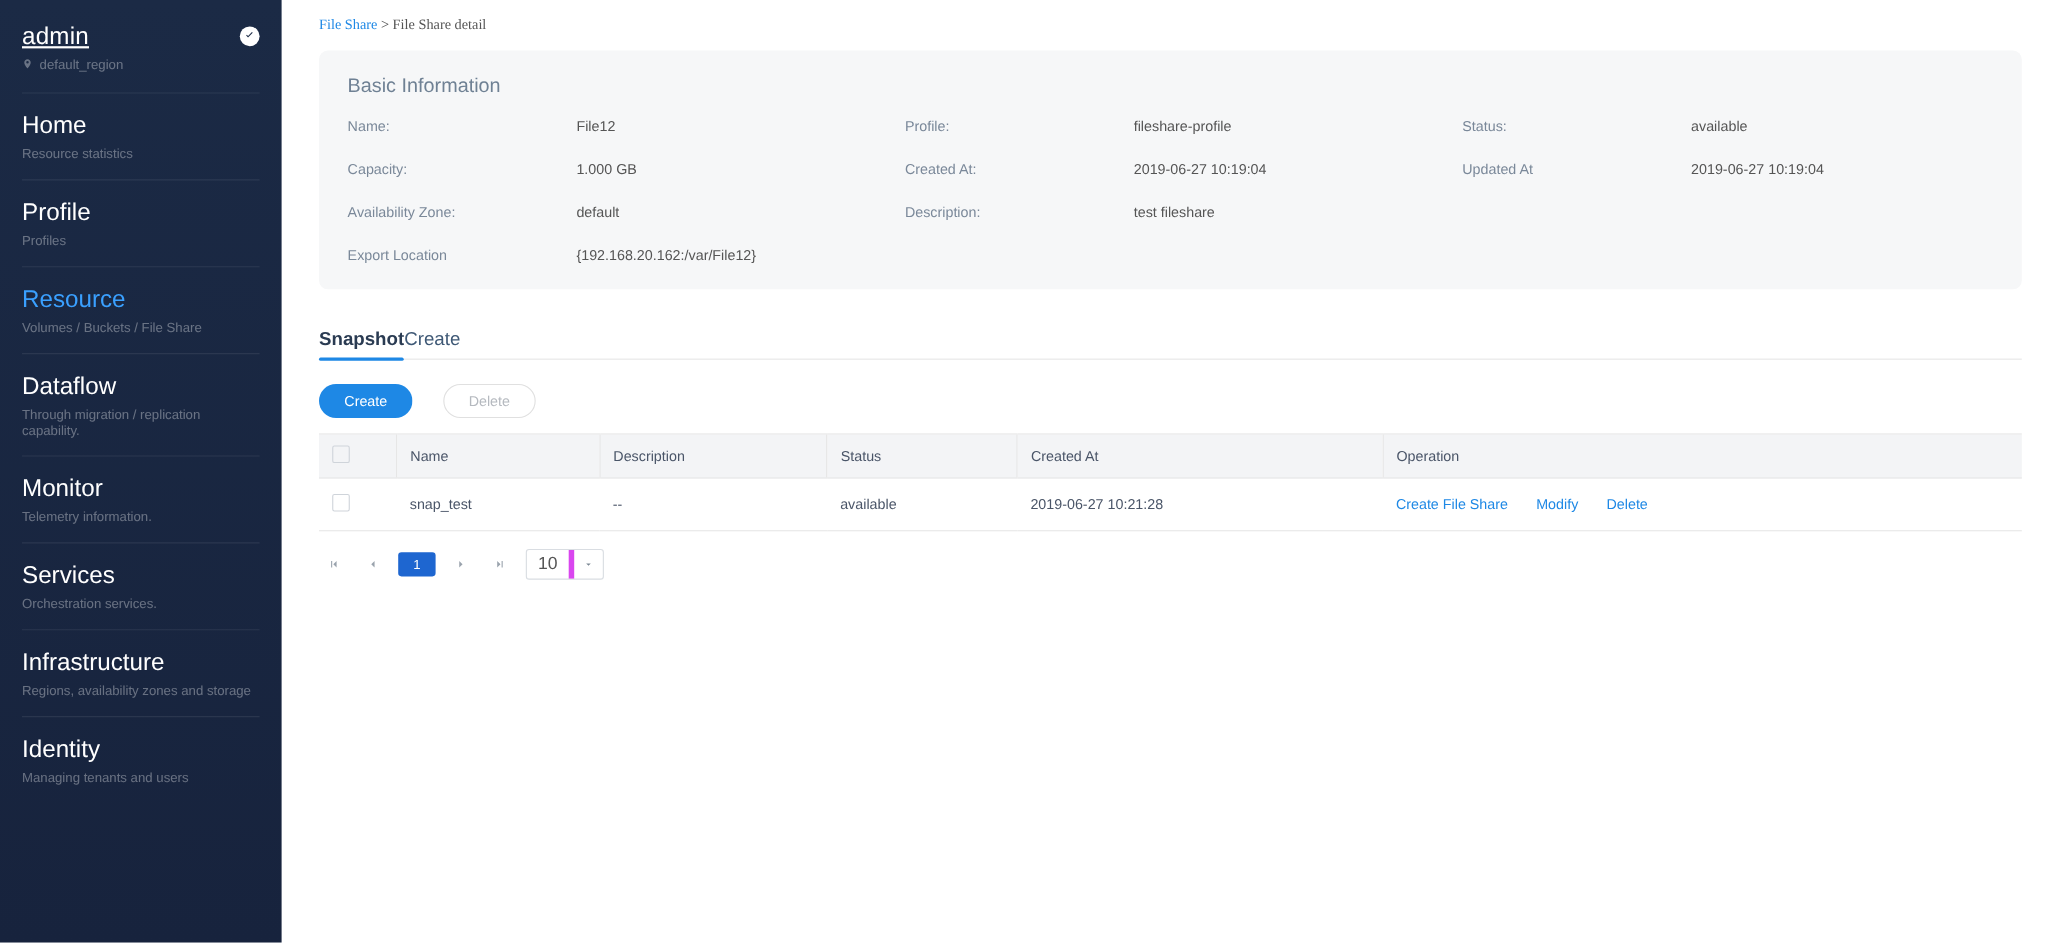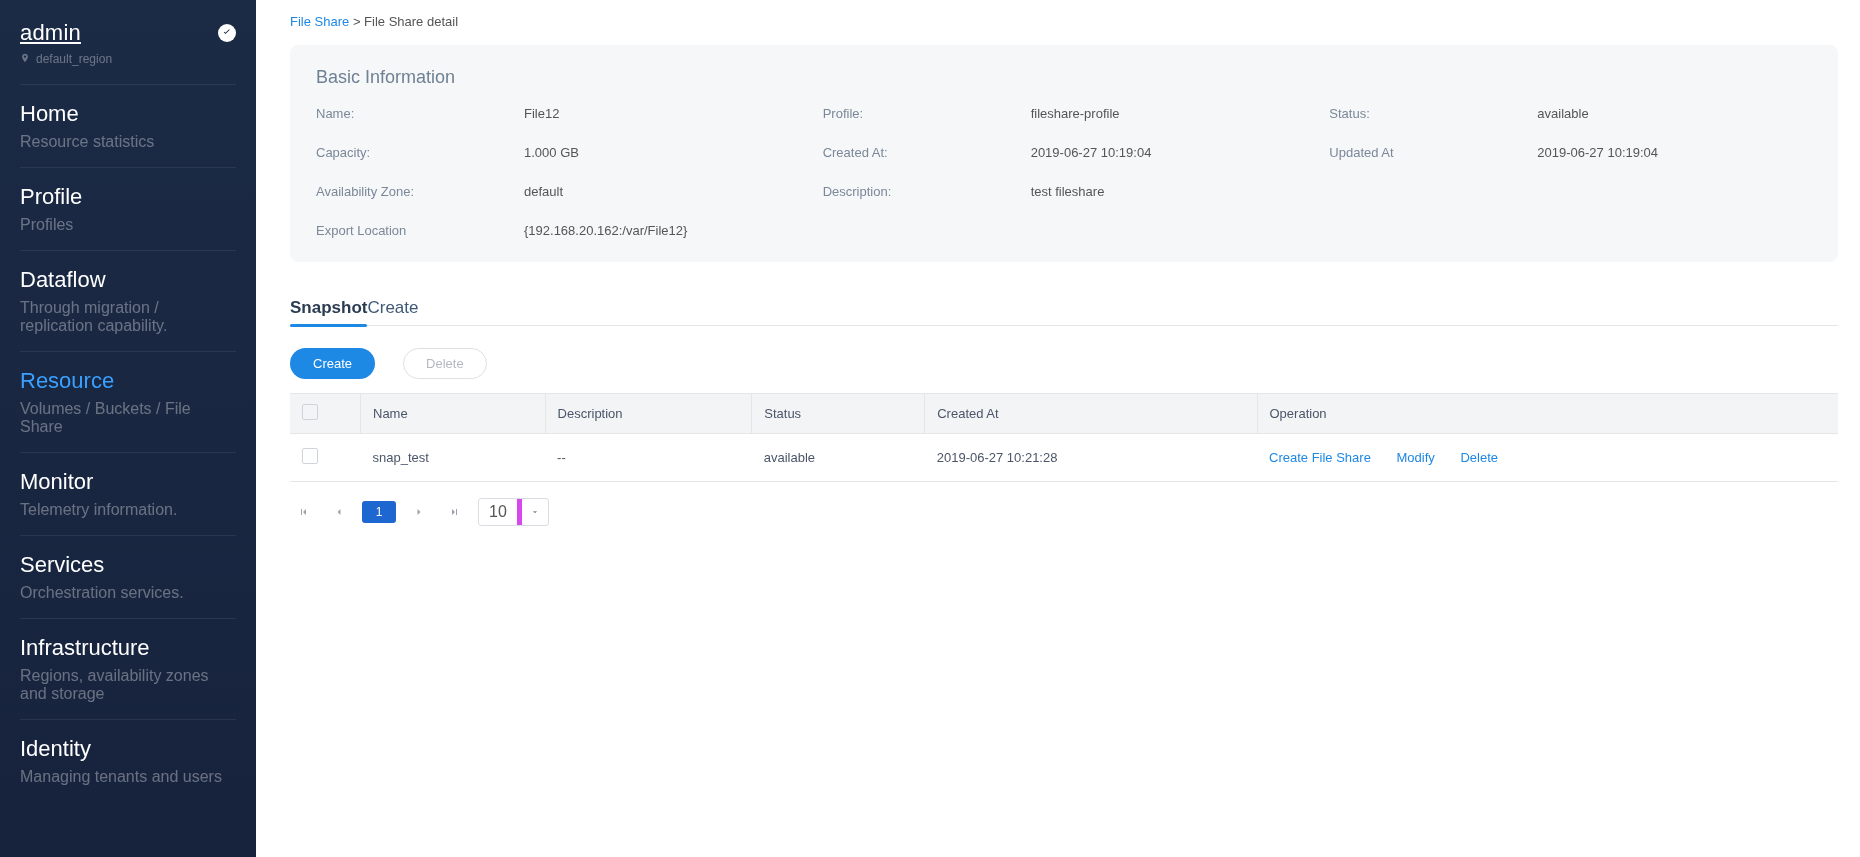--- a/index.html
+++ b/index.html
@@ -39,26 +39,26 @@
   .sb-user-badge{
     width:18px;height:18px;border-radius:50%;background:#fff;display:inline-flex;align-items:center;justify-content:center;
   }
   .sb-user-badge svg{width:12px;height:12px;fill:#1b2a45;}
   .sb-region{margin-top:6px;color:var(--sidebar-sub);font-size:12px;display:flex;align-items:center;gap:6px;}
   .sb-region svg{width:10px;height:10px;fill:rgba(255,255,255,0.35);}
   .sb-nav{margin-top:18px;}
   .sb-item{padding:16px 0;border-top:1px solid var(--sidebar-divider);}
   .sb-item:first-child{border-top:1px solid var(--sidebar-divider);}
   .sb-title{font-size:22px;font-weight:400;}
-  .sb-sub{margin-top:6px;color:var(--sidebar-sub);font-size:16px;}
+  .sb-sub{margin-top:6px;color:var(--sidebar-sub);font-size:12px;}
   .sb-item.active .sb-title{color:#3aa0ff;}
   
   .main{flex:1;min-width:0;padding:14px 0 30px 0;}
   .inner{padding:0 22px 0 34px;}
-  .breadcrumb{font-size:13px;color:var(--text2);}
+  .breadcrumb{font-size:13px;color:var(--text2);font-family:Liberation Serif, serif;}
   .breadcrumb a{color:var(--link);text-decoration:none;}
   
   .panel{
     margin-top:16px;background:var(--panel);border-radius:8px;padding:22px 26px 24px 26px;
   }
   .panel-title{font-size:18px;color:#6f8194;font-weight:500;margin-bottom:18px;}
   .info-grid{display:grid;grid-template-columns: 1fr 1fr 1fr;column-gap:24px;row-gap:14px;gap:24px;}
   .info-row{display:grid;grid-template-columns: 200px 1fr;column-gap:8px;align-items:start;}
   .info-label{color:var(--muted);font-size:13px;}
   .info-value{color:var(--text2);font-size:13px;}
@@ -124,27 +124,27 @@
 
     <nav class="sb-nav">
       <div class="sb-item">
         <div class="sb-title">Home</div>
         <div class="sb-sub">Resource statistics</div>
       </div>
       <div class="sb-item">
         <div class="sb-title">Profile</div>
         <div class="sb-sub">Profiles</div>
       </div>
-      <div class="sb-item">
-        <div class="sb-title">Dataflow</div>
-        <div class="sb-sub">Through migration / replication capability.</div>
-      </div>
       <div class="sb-item active">
         <div class="sb-title">Resource</div>
         <div class="sb-sub">Volumes / Buckets / File Share</div>
+      </div>
+      <div class="sb-item">
+        <div class="sb-title">Dataflow</div>
+        <div class="sb-sub">Through migration / replication capability.</div>
       </div>
       <div class="sb-item">
         <div class="sb-title">Monitor</div>
         <div class="sb-sub">Telemetry information.</div>
       </div>
       <div class="sb-item">
         <div class="sb-title">Services</div>
         <div class="sb-sub">Orchestration services.</div>
       </div>
       <div class="sb-item">

